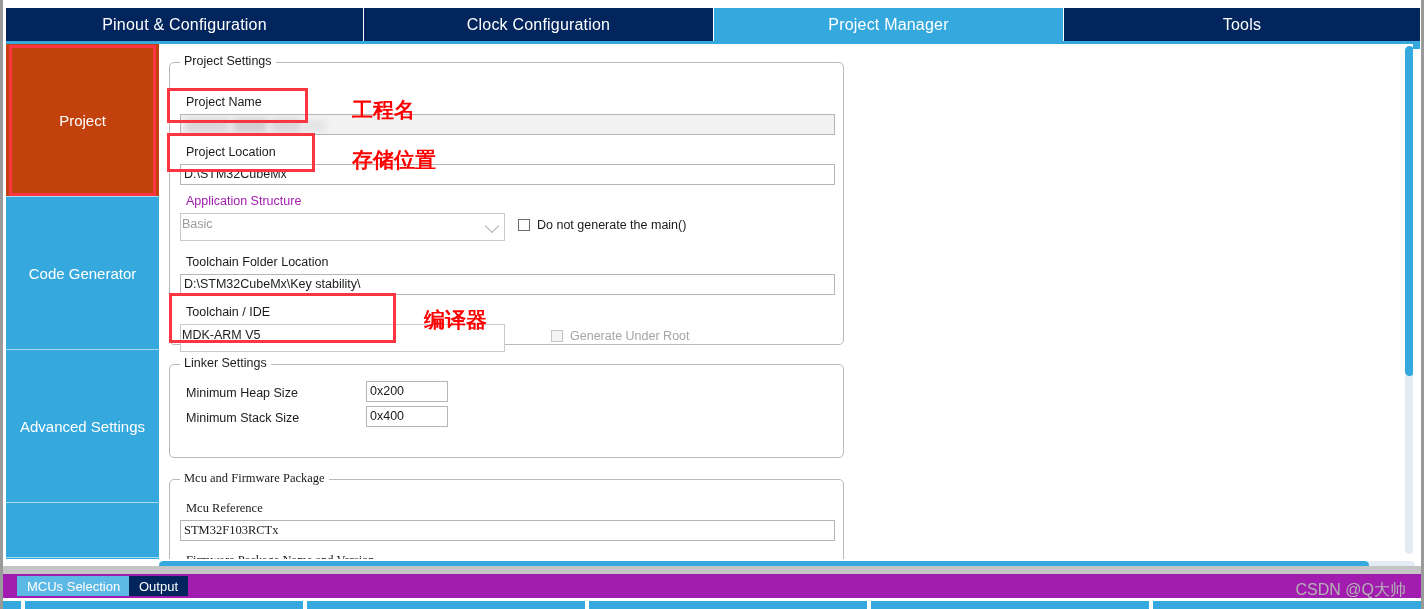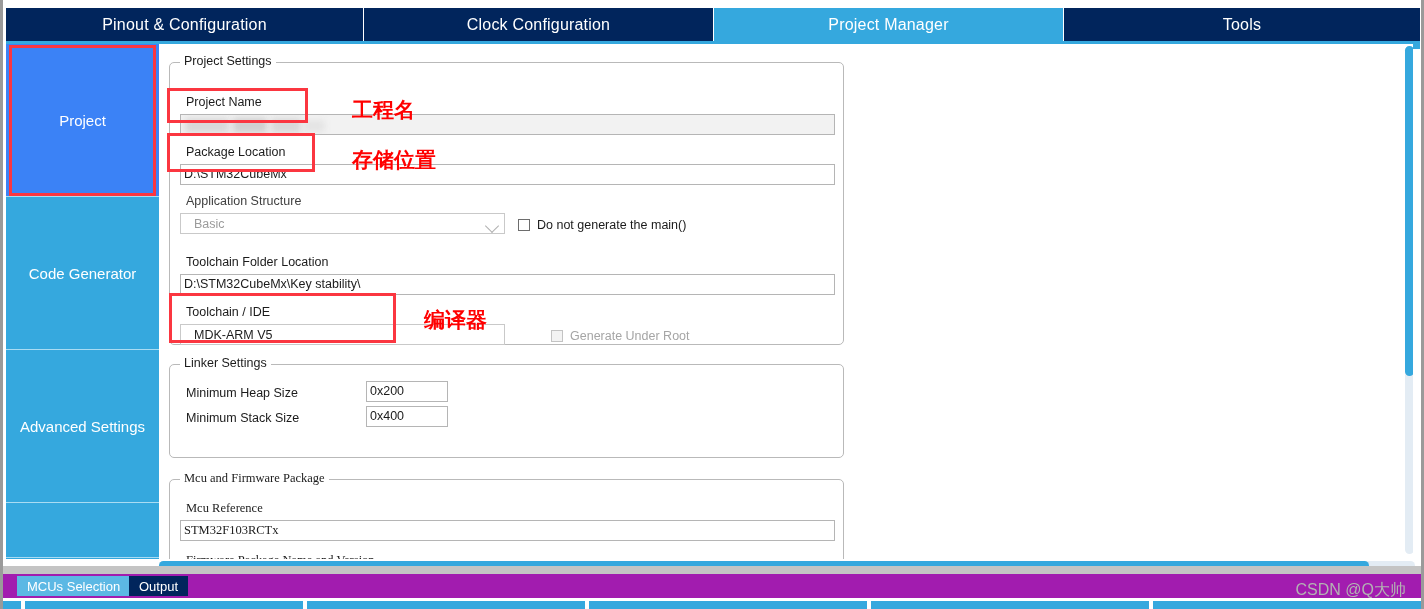--- a/index.html
+++ b/index.html
@@ -34,48 +34,48 @@
   #tabunder{position:absolute;left:6px;top:41px;width:1414px;height:8px;background:#35a8de;}
 
   
   #sidebar{position:absolute;left:6px;top:44px;width:153px;height:515px;background:#35a8de;}
   .side-item{
     width:153px;box-sizing:border-box;
     display:flex;align-items:center;justify-content:center;
     color:#ffffff;font-size:15px;
     border-bottom:1px solid #a9dcf3;
   }
-  .side-item.si0{height:153px;background:#3b82f6;}
+  .side-item.si0{height:153px;background:#c2410c;}
   .side-item.si1{height:153px;}
   .side-item.si2{height:153px;}
   .side-item.si3{height:55px;}
 
   
   #content{position:absolute;left:159px;top:44px;width:1254px;height:515px;background:#ffffff;overflow:hidden;}
 
   
   .group{position:absolute;border:1px solid #b9b9b9;border-radius:5px;box-sizing:border-box;background:#ffffff;}
   .group-title{
     position:absolute;top:-9px;left:10px;background:#ffffff;
     padding:0 4px;font-size:12.5px;color:#1b1b1b;white-space:nowrap;
   }
   .fld-label{position:absolute;font-size:12.5px;color:#1b1b1b;white-space:nowrap;}
-  .fld-label.dim{color:#404040;}
+  .fld-label.dim{color:#a21caf;}
   .txtbox{
     position:absolute;box-sizing:border-box;border:1px solid #b5b5b5;background:#ffffff;
     font-size:12.5px;color:#1b1b1b;line-height:19px;padding:0 3px;height:21px;
     white-space:nowrap;overflow:hidden;
   }
   .txtbox.blurred{background:#f2f2f2;color:transparent;}
   .blurblobs{position:absolute;left:0;top:0;width:100%;height:100%;}
   .blurblobs i{position:absolute;display:block;background:#d8d8d8;filter:blur(3px);}
 
   .combo{
     position:absolute;box-sizing:border-box;border:1px solid #c9c9c9;background:#ffffff;
-    font-size:12.5px;color:#9b9b9b;line-height:21px;padding:0 13px;height:21px;
+    font-size:12.5px;color:#9b9b9b;line-height:21px;padding:0 1px;height:28px;
   }
   .combo .chev{
     position:absolute;right:7px;top:7px;width:9px;height:9px;
     border-left:1.5px solid #b0b0b0;border-bottom:1.5px solid #b0b0b0;
     transform:rotate(-45deg);
   }
   .chk{position:absolute;display:flex;align-items:center;gap:7px;font-size:12.5px;color:#1b1b1b;white-space:nowrap;}
   .chk .box{width:12px;height:12px;border:1px solid #6d6d6d;background:#ffffff;box-sizing:border-box;display:inline-block;}
   .chk.dim{color:#a5a5a5;}
   .chk.dim .box{border-color:#c3c3c3;background:#f3f3f3;}
@@ -156,21 +156,21 @@
 
       <div class="txtbox blurred" style="left:10px;top:51px;width:655px;" title="">
         <span class="blurblobs">
           <i style="left:4px;top:3px;width:44px;height:15px;"></i>
           <i style="left:52px;top:3px;width:34px;height:15px;background:#cfcfcf;"></i>
           <i style="left:90px;top:3px;width:30px;height:15px;"></i>
           <i style="left:122px;top:5px;width:22px;height:12px;background:#e4e4e4;"></i>
         </span>
       </div>
 
-      <span class="fld-label" style="left:16px;top:82px;">Package Location</span>
+      <span class="fld-label" style="left:16px;top:82px;">Project Location</span>
 
       <div class="txtbox" style="left:10px;top:101px;width:655px;">D:\STM32CubeMx</div>
 
       <span class="fld-label dim" style="left:16px;top:131px;">Application Structure</span>
 
       <div class="combo" style="left:10px;top:150px;width:325px;">
         <span>Basic</span>
         <span class="chev"></span>
       </div>
 

